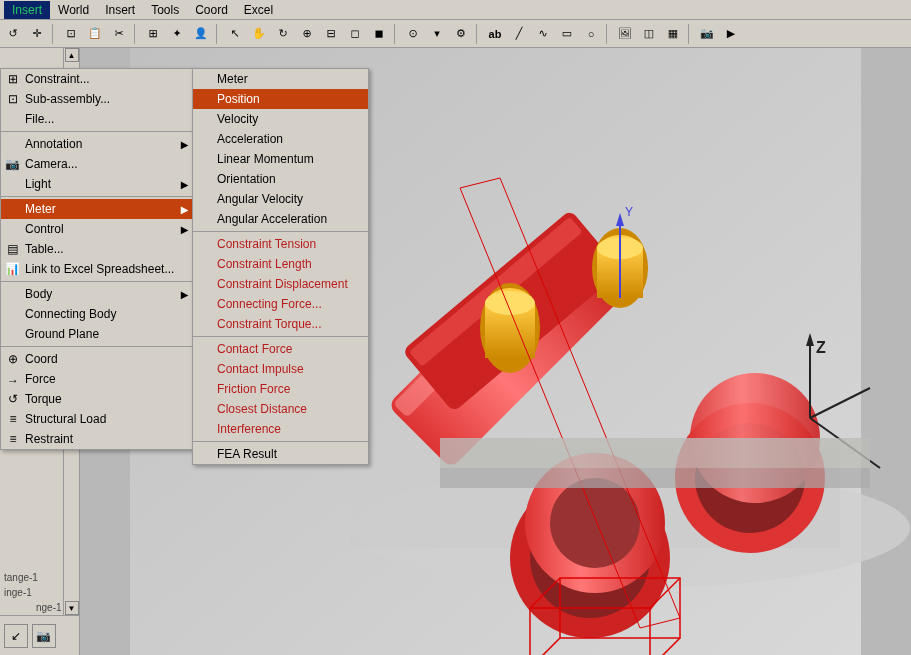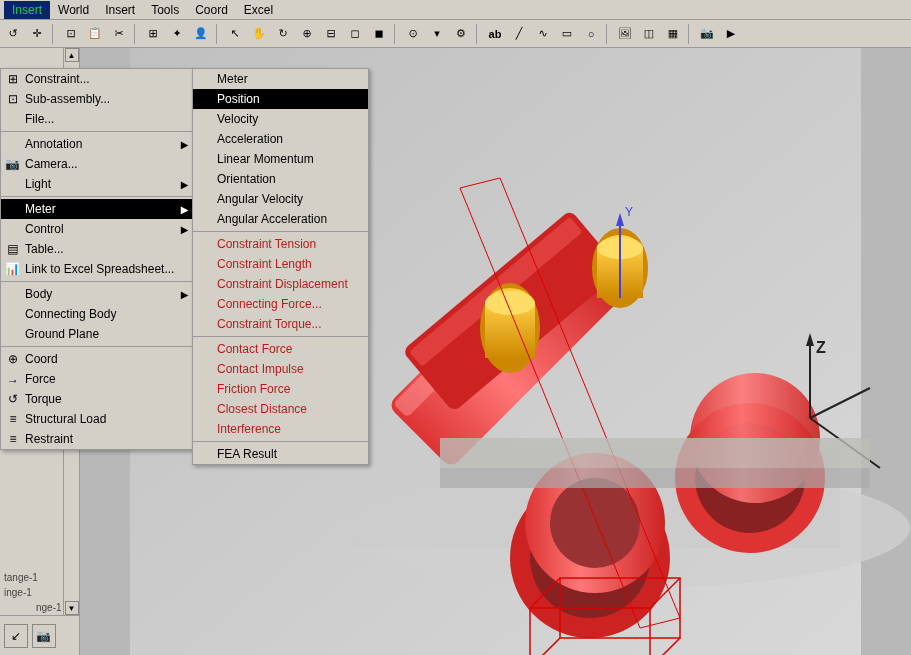--- a/index.html
+++ b/index.html
@@ -92,21 +92,21 @@
     .menu-item {
       display: flex;
       align-items: center;
       padding: 3px 20px 3px 24px;
       cursor: pointer;
       font-size: 12px;
       position: relative;
       white-space: nowrap;
     }
     .menu-item.active {
-      background: #000000;
+      background: #c2410c;
       color: #fff;
     }
     .menu-item.disabled {
       color: #b91c1c;
       cursor: default;
     }
     .menu-item .arrow {
       position: absolute;
       right: 6px;
       font-size: 10px;

